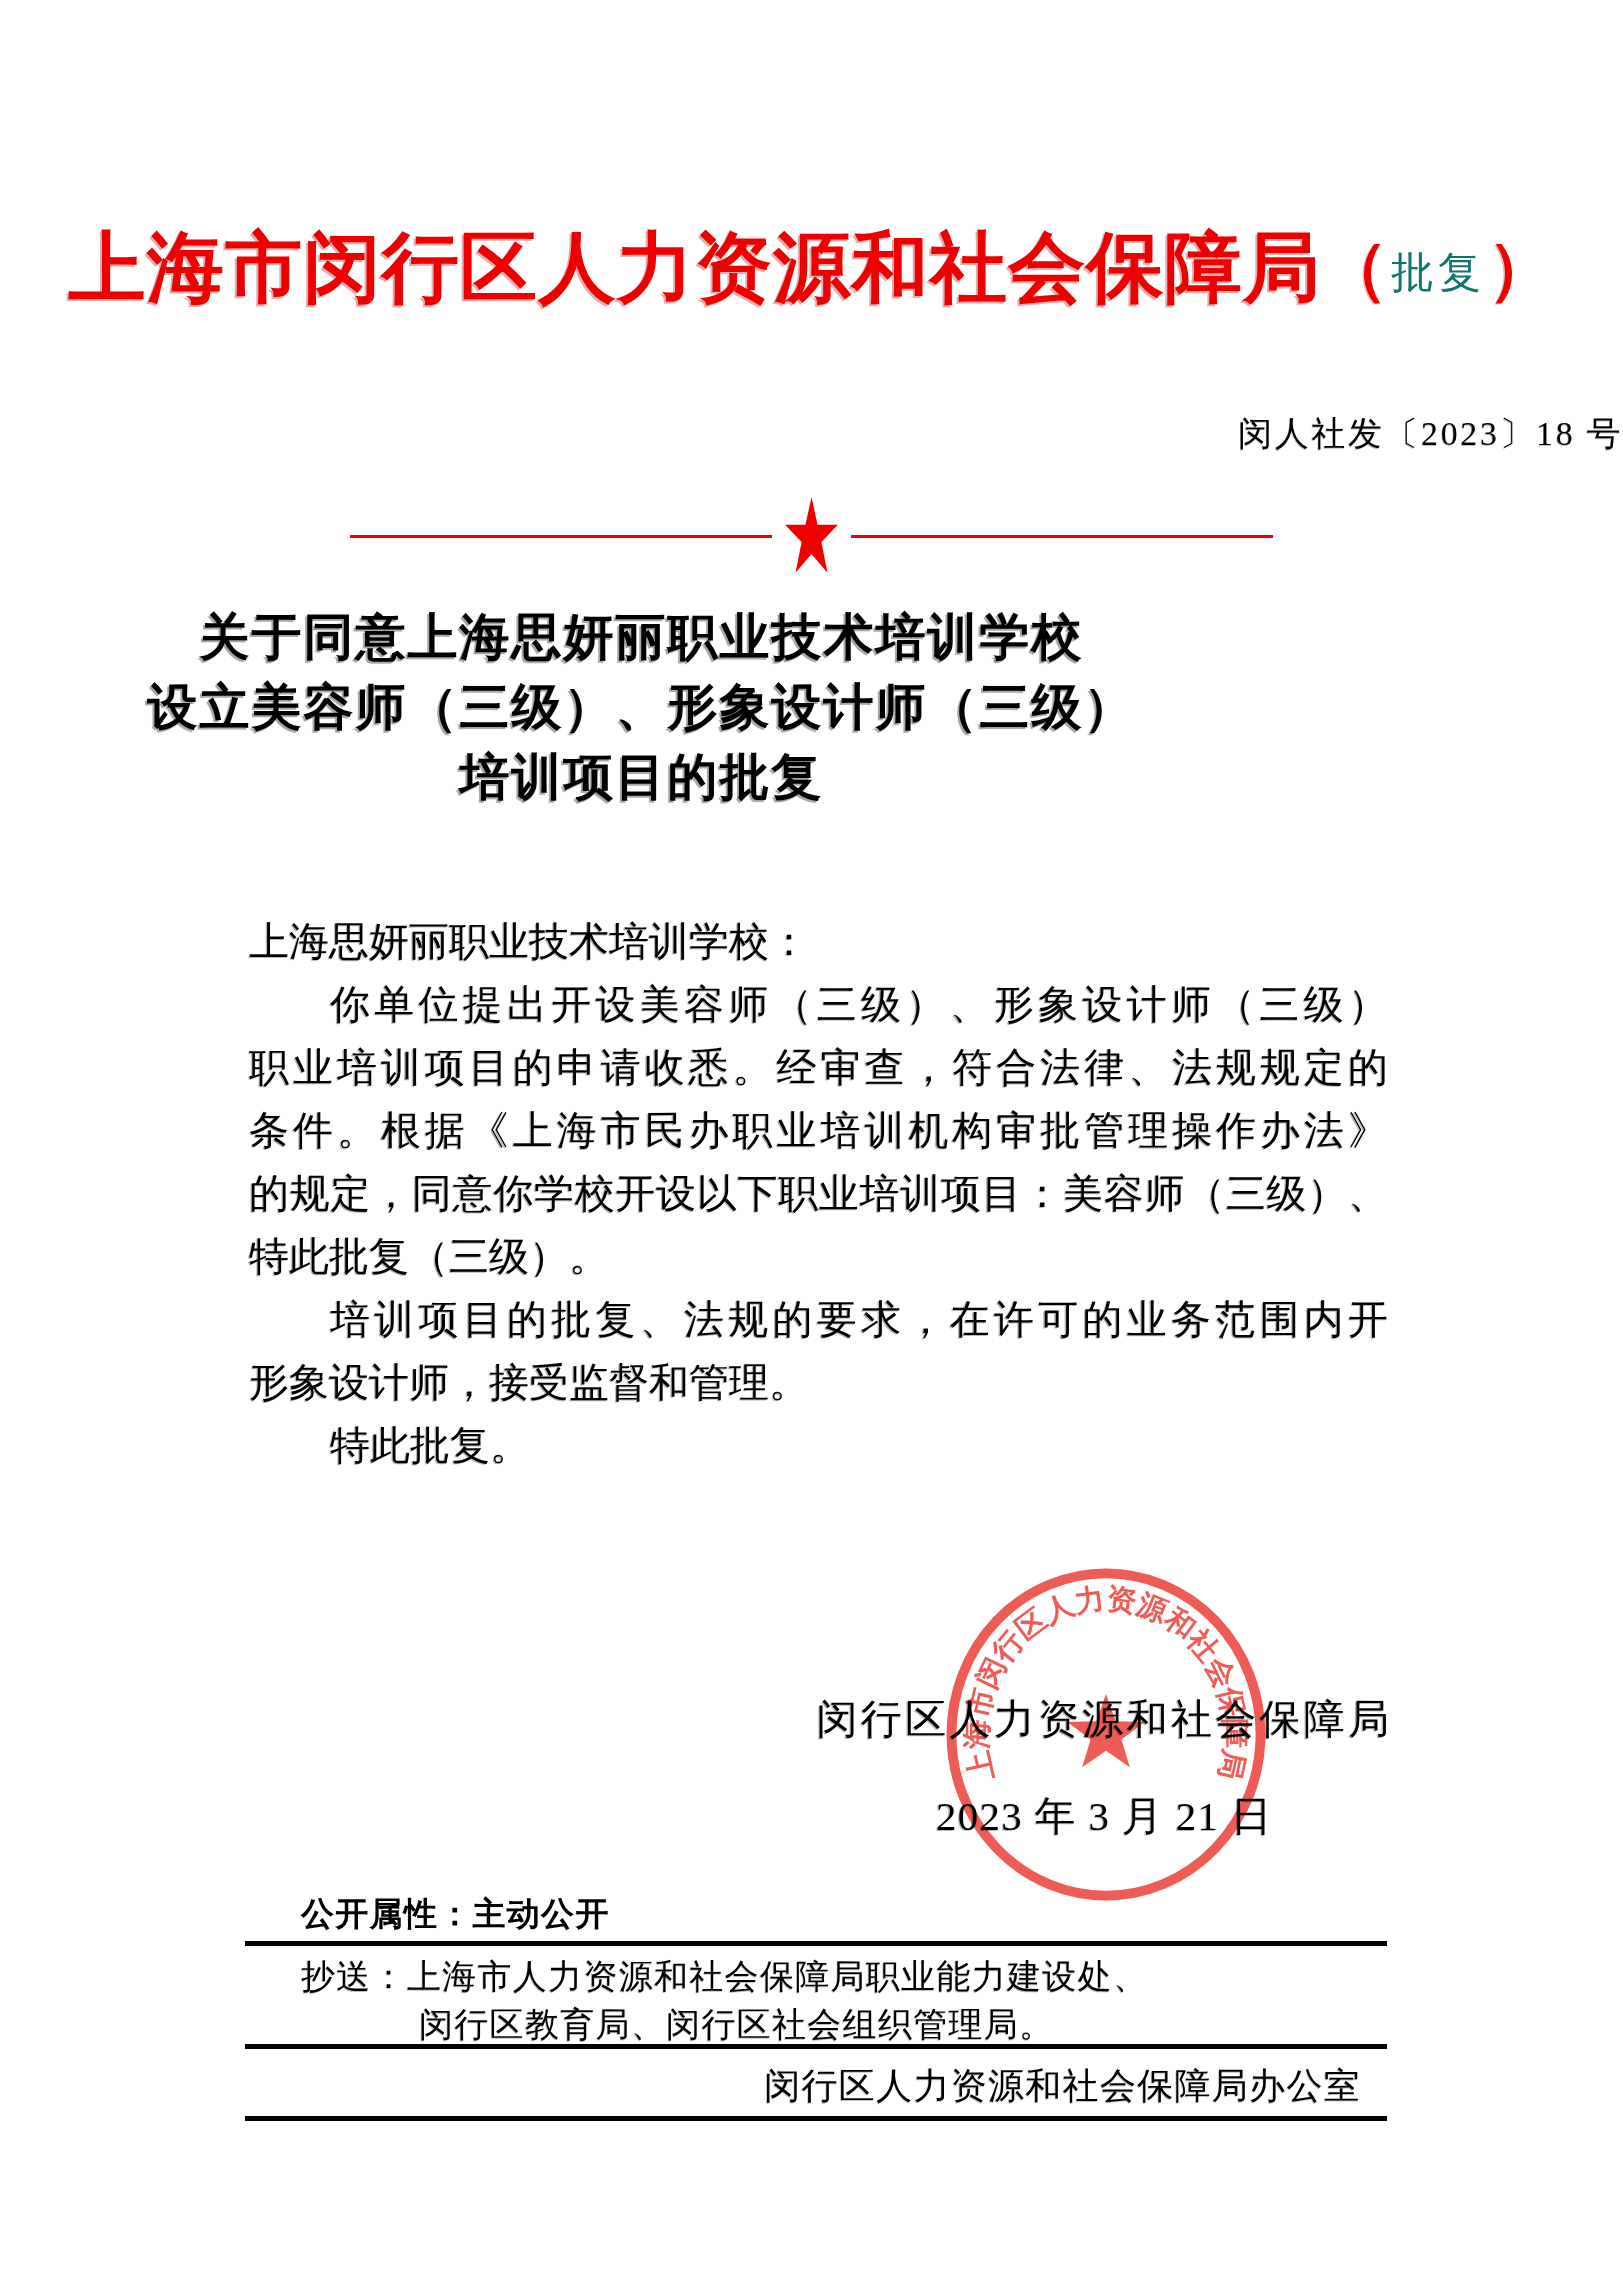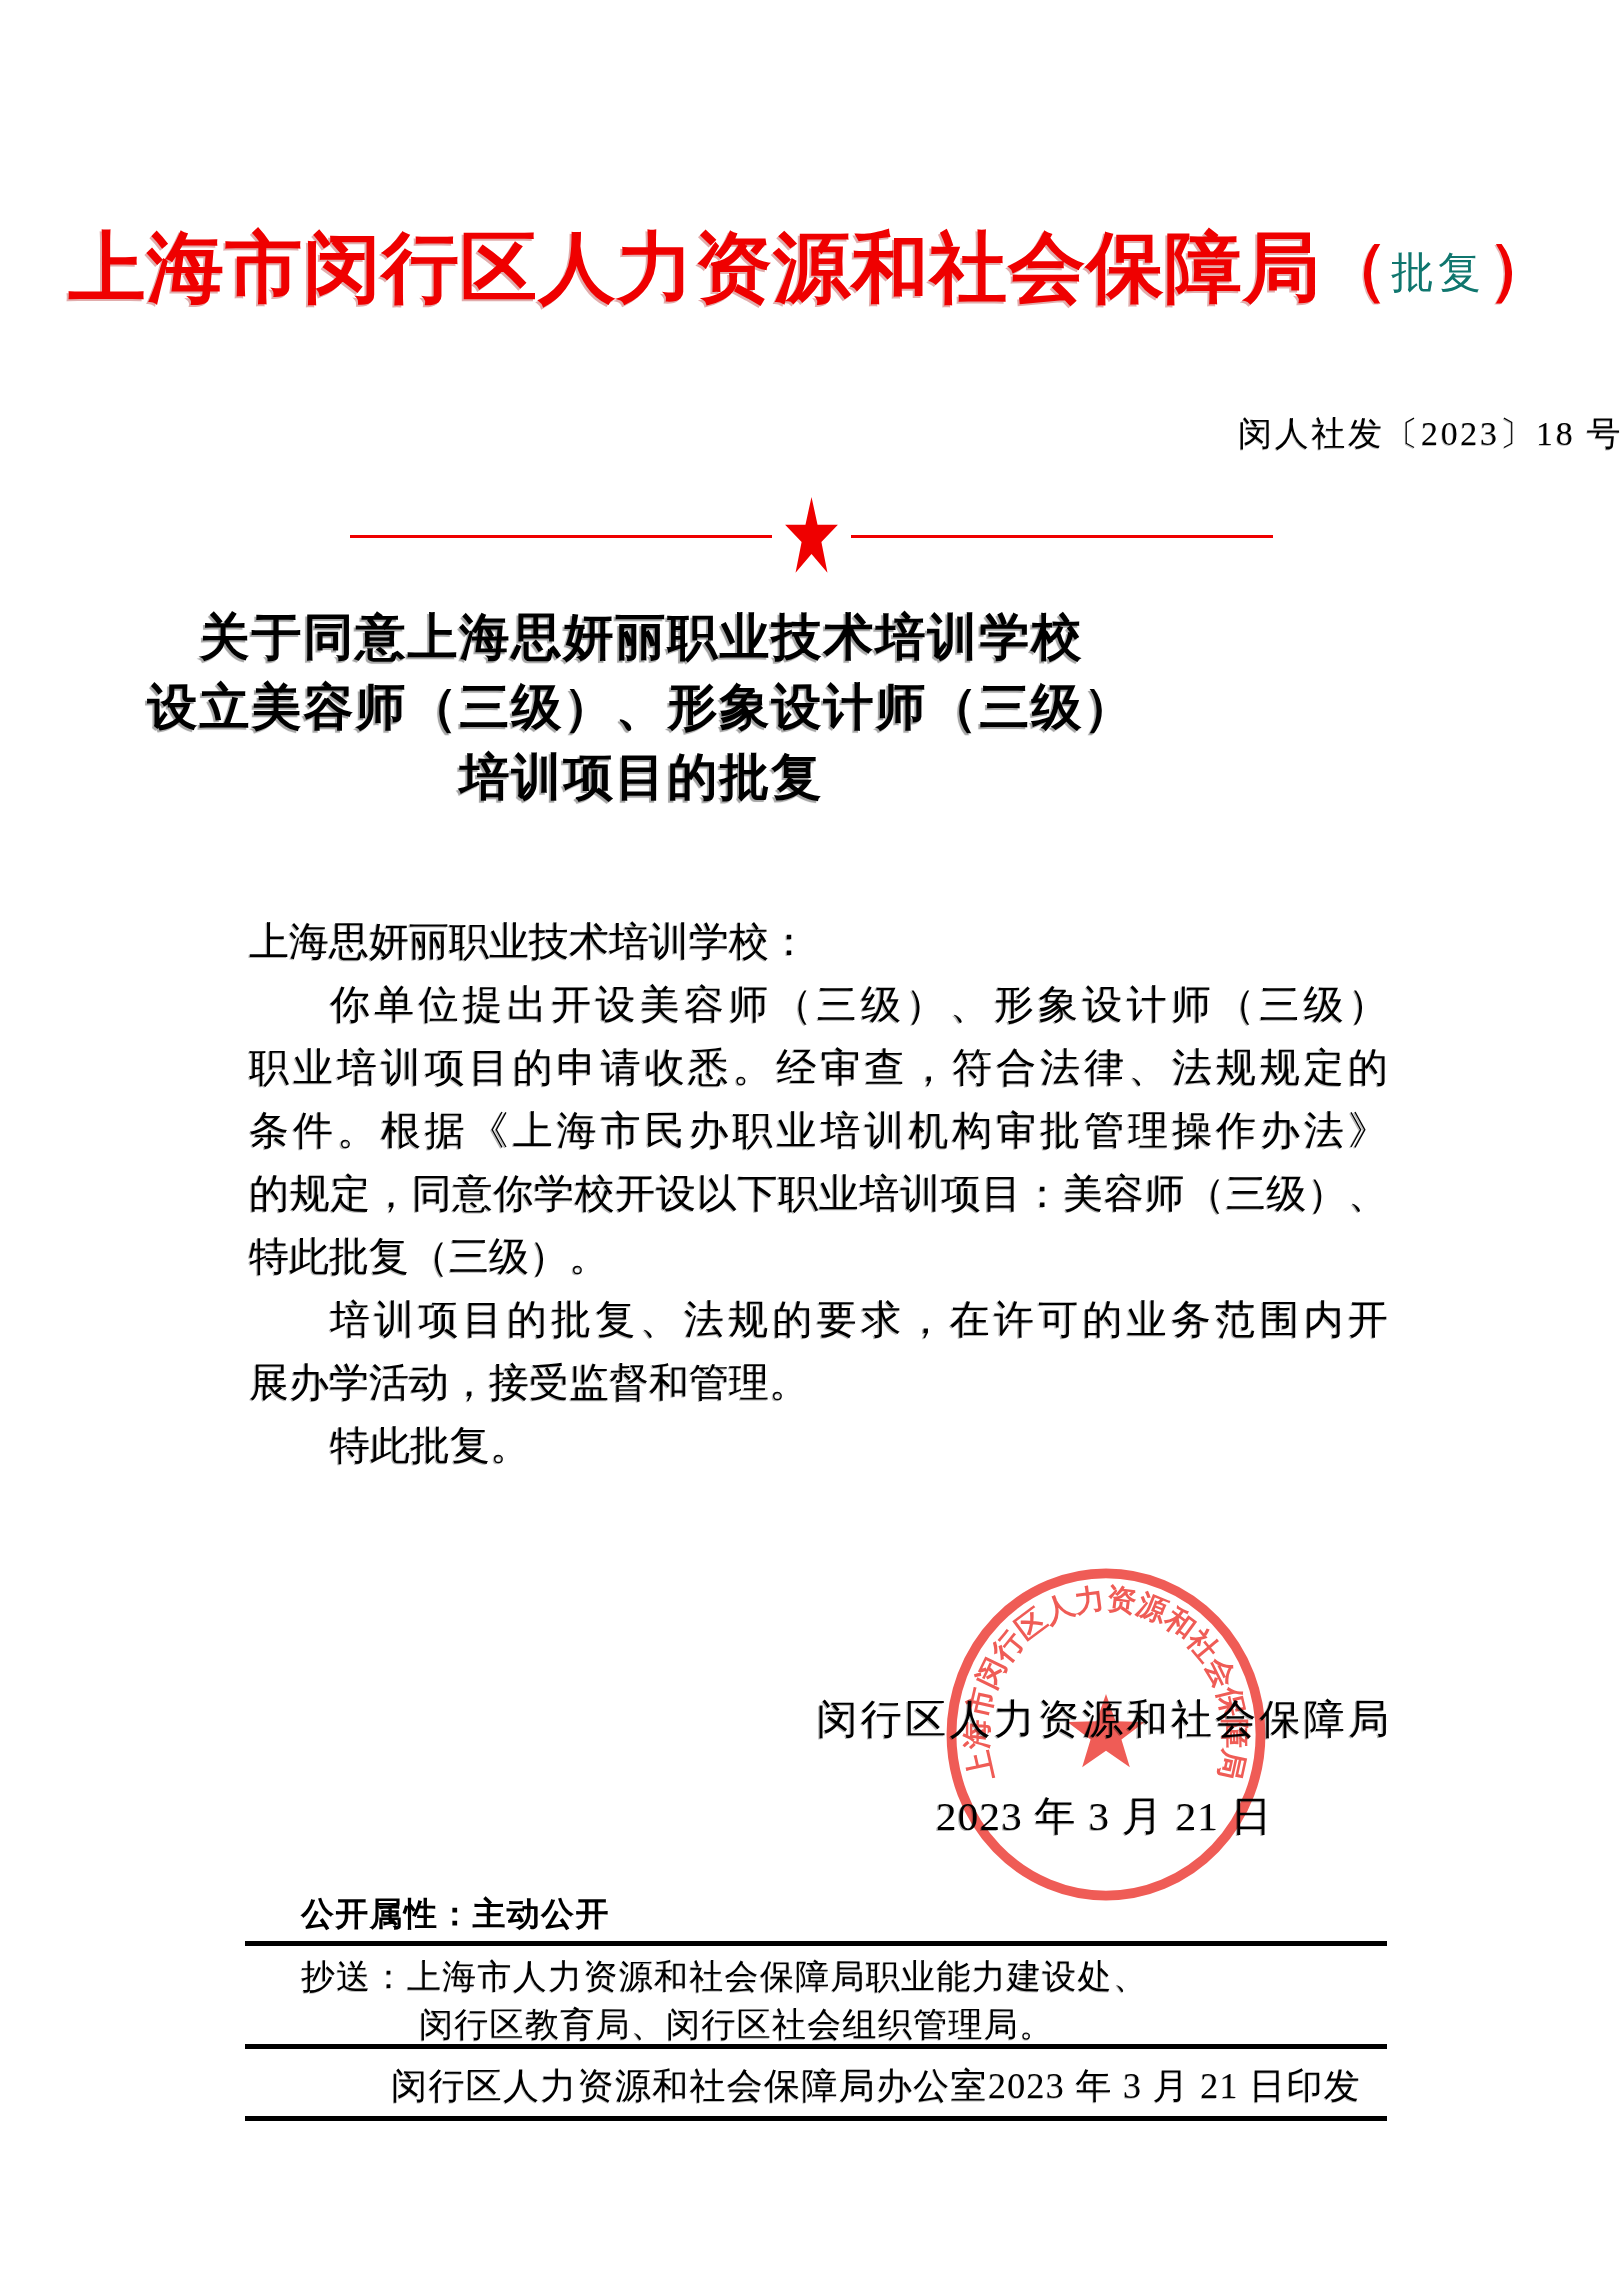--- a/index.html
+++ b/index.html
@@ -124,21 +124,21 @@
   </div>
 
   <div class="body-text" id="body-lines">
       <div class="bline">上海思妍丽职业技术培训学校：</div>
       <div class="bline j ind">你单位提出开设美容师（三级）、形象设计师（三级）</div>
       <div class="bline j">职业培训项目的申请收悉。经审查，符合法律、法规规定的</div>
       <div class="bline j">条件。根据《上海市民办职业培训机构审批管理操作办法》</div>
       <div class="bline j">的规定，同意你学校开设以下职业培训项目：美容师（三级）、</div>
       <div class="bline">特此批复（三级）。</div>
       <div class="bline j ind">培训项目的批复、法规的要求，在许可的业务范围内开</div>
-      <div class="bline">展办学活动，接受监督和管理。</div>
+      <div class="bline">形象设计师，接受监督和管理。</div>
       <div class="bline ind">特此批复。</div>
     </div>
 
   <div class="sig">
     <div class="sig-agency">闵行区人力资源和社会保障局</div>
     <div class="sig-date">2023 年 3 月 21 日</div>
   </div>
 
   <svg class="seal" viewBox="0 0 510 530">
     <ellipse cx="255" cy="265" rx="236" ry="246" fill="none" stroke="#ee4a43" stroke-width="15"></ellipse>
@@ -153,18 +153,17 @@
   <div class="rule r1"></div>
 
   <div class="cc-block">
     <div class="cc1">抄送：上海市人力资源和社会保障局职业能力建设处、</div>
     <div class="cc2">闵行区教育局、闵行区社会组织管理局。</div>
   </div>
   <div class="rule r2"></div>
 
   <div class="issuer-line">
     <span>闵行区人力资源和社会保障局办公室</span>
-    <span>2023 年 3 月 21 日印发</span>
   </div>
   <div class="rule r3"></div>
 
 </div>
 
 
 </body></html>

